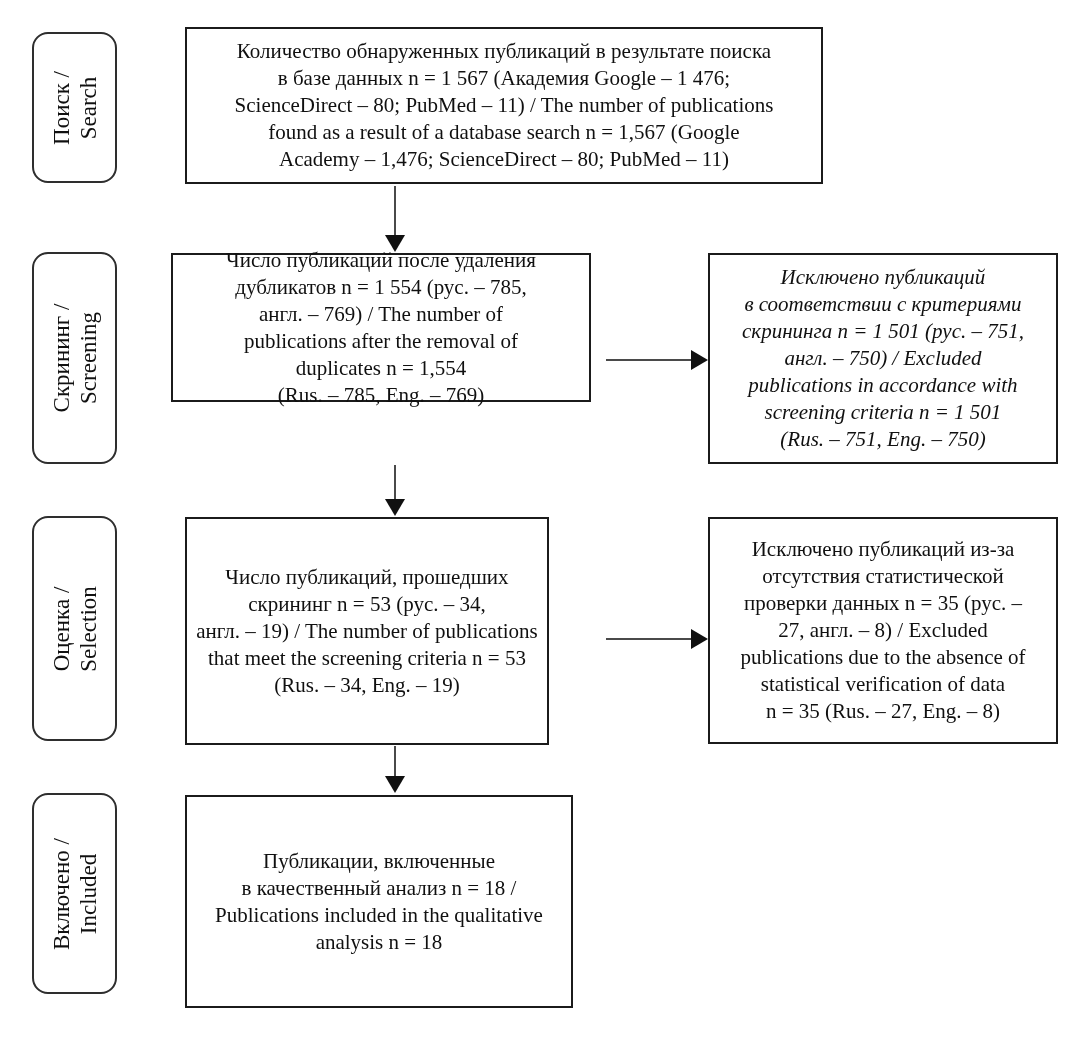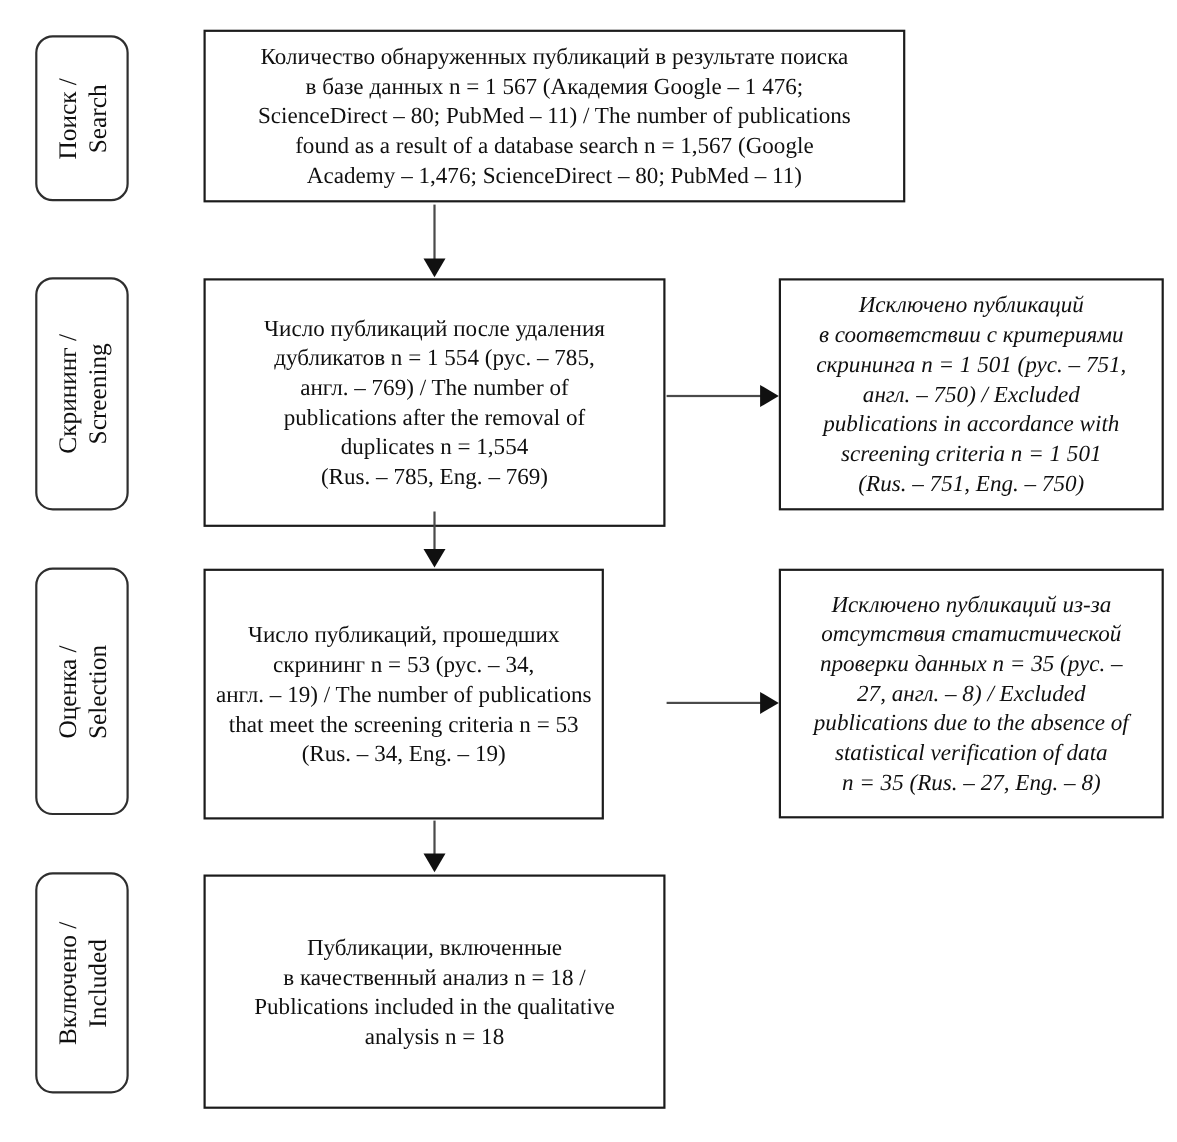--- a/index.html
+++ b/index.html
@@ -26,25 +26,25 @@
     display: flex;
     align-items: center;
     justify-content: center;
     text-align: center;
     white-space: pre-line;
     font-size: 21px;
     line-height: 27px;
     padding: 22px 6px;
   }
   #box-search             { left: 185px; top: 27px;  width: 638px; height: 157px; }
-  #box-screening          { left: 185px; top: 253px; width: 420px; height: 226px; }
+  #box-screening          { left: 171px; top: 253px; width: 420px; height: 149px; }
   #box-screening-excluded { left: 708px; top: 253px; width: 350px; height: 211px; font-style: italic; }
   #box-selection          { left: 185px; top: 517px; width: 364px; height: 228px; }
-  #box-selection-excluded { left: 708px; top: 517px; width: 350px; height: 227px; font-style: italic; }
-  #box-included           { left: 185px; top: 795px; width: 420px; height: 213px; }
+  #box-selection-excluded { left: 708px; top: 517px; width: 350px; height: 227px; }
+  #box-included           { left: 185px; top: 795px; width: 388px; height: 213px; }
 
   
   .stage {
     position: absolute;
     left: 32px;
     width: 85px;
     box-sizing: border-box;
     border: 2px solid #2e2e2e;
     border-radius: 16px;
     background: #ffffff;

